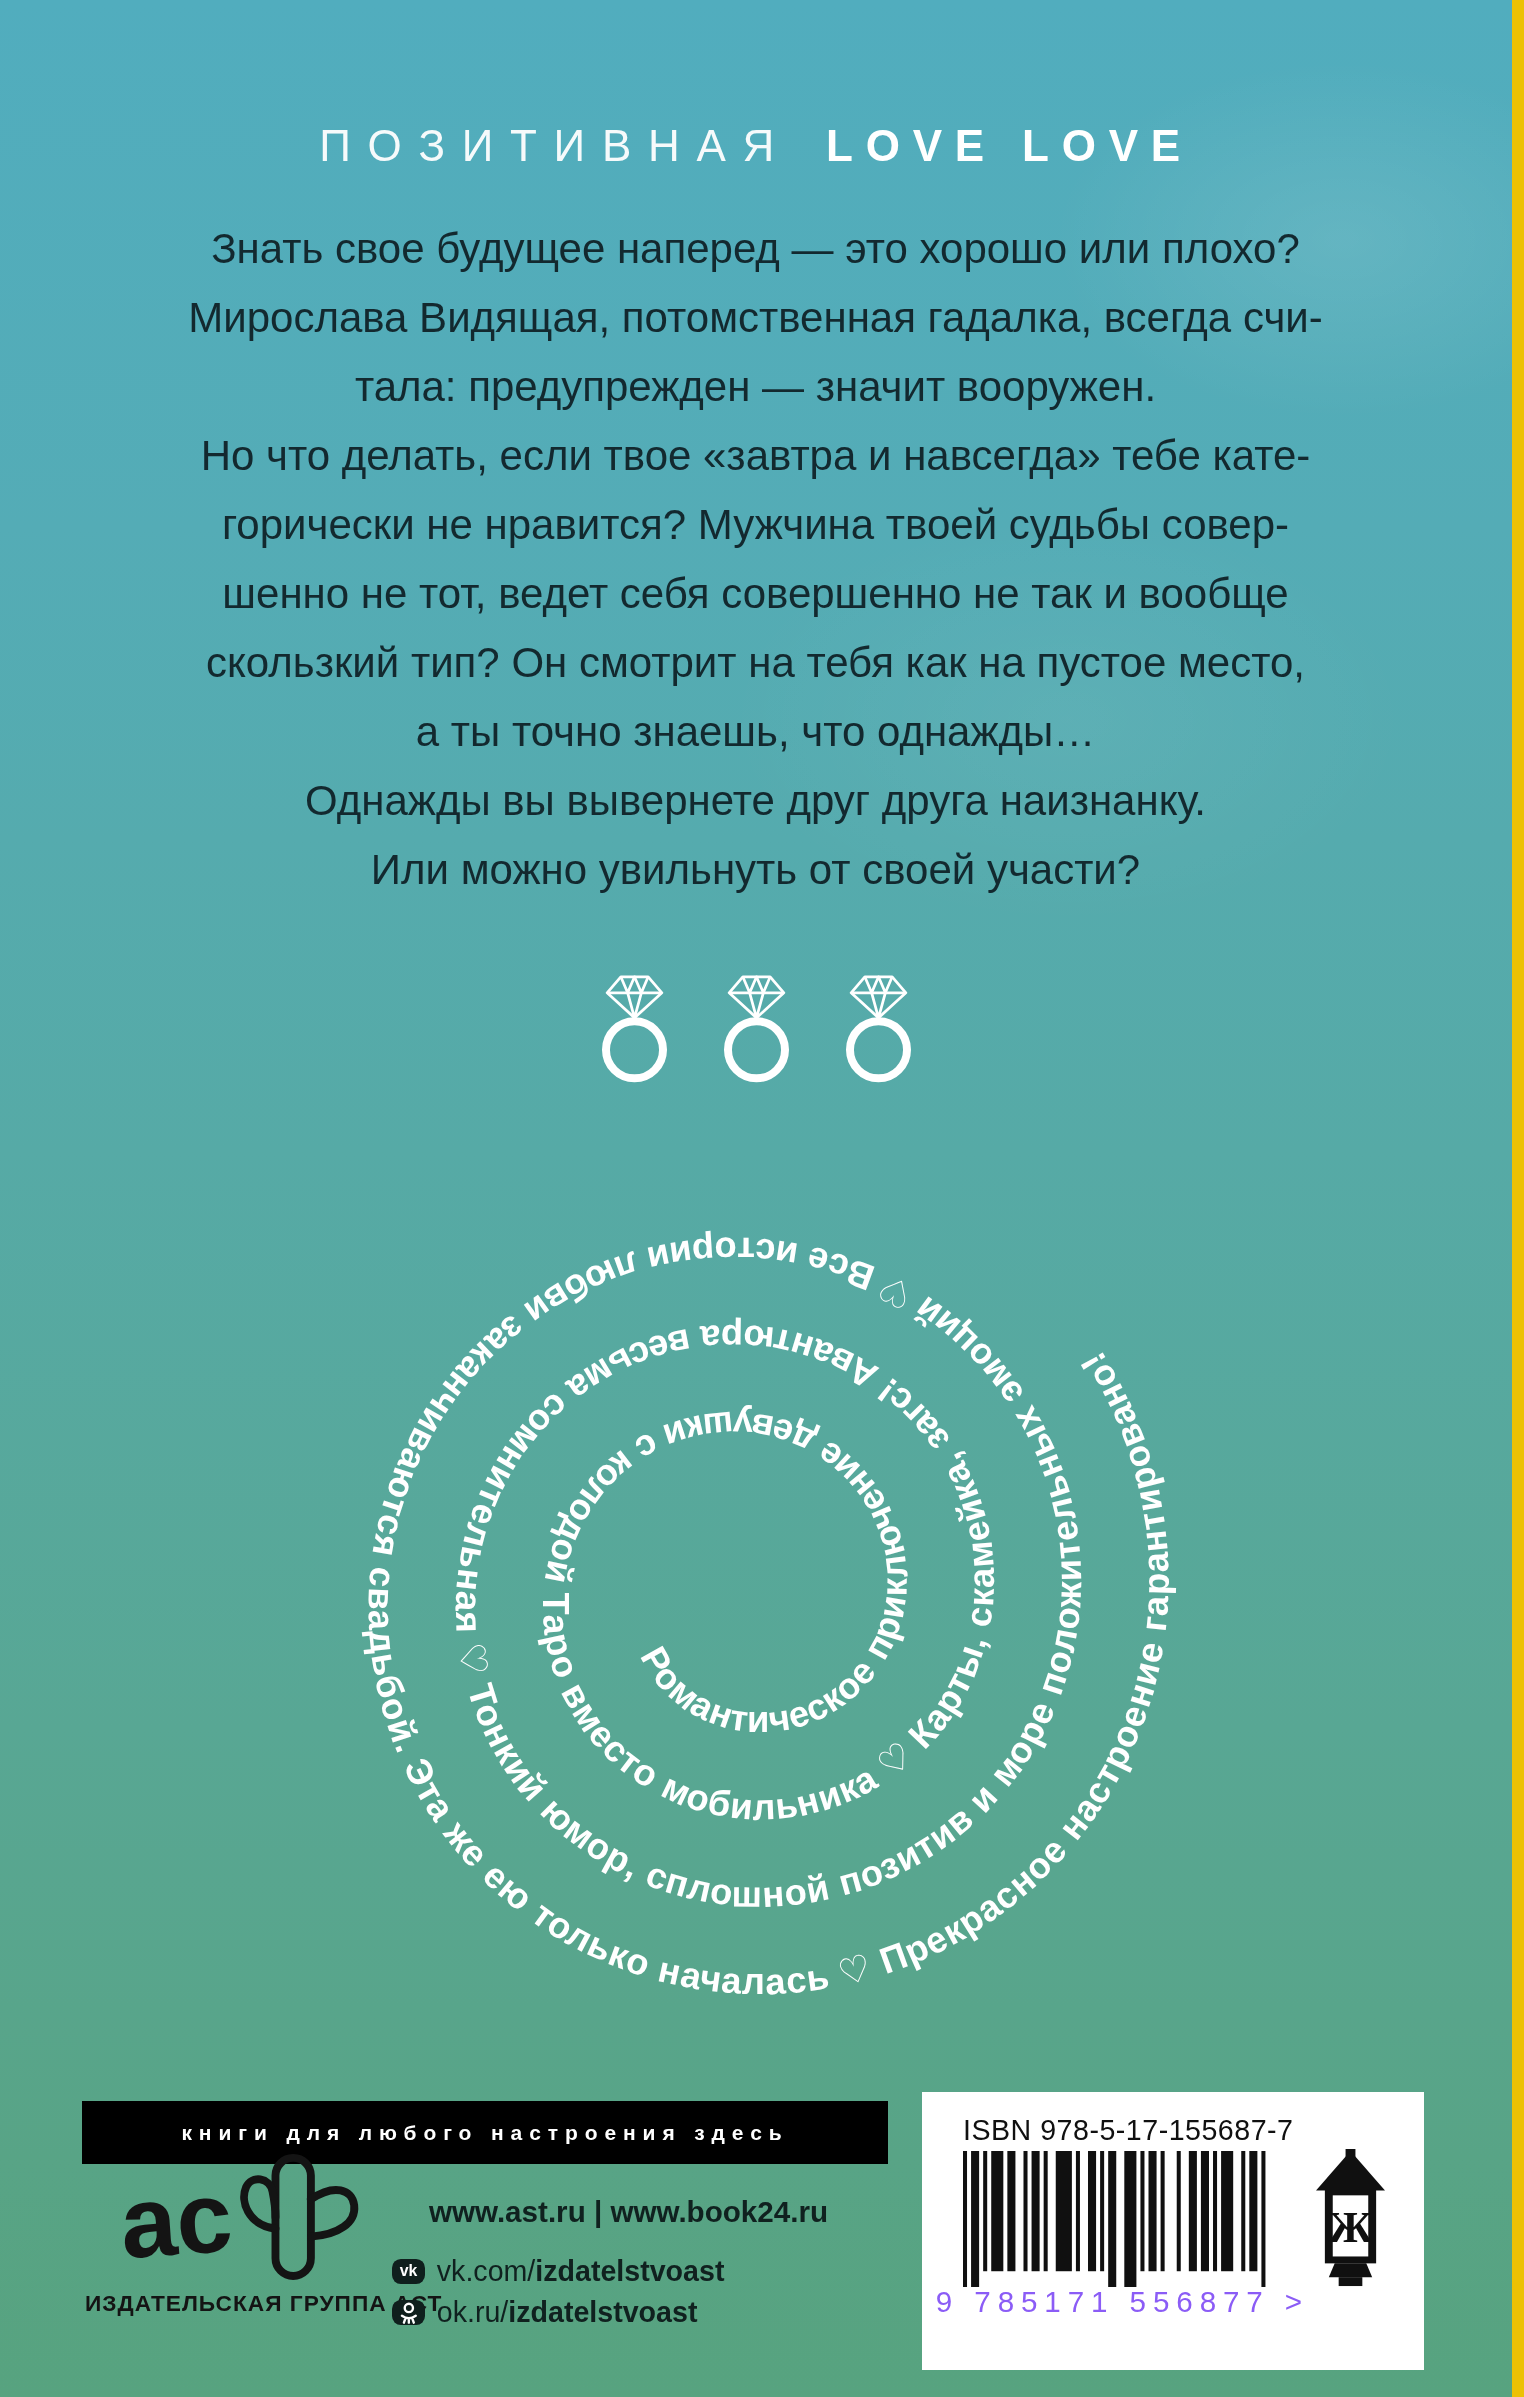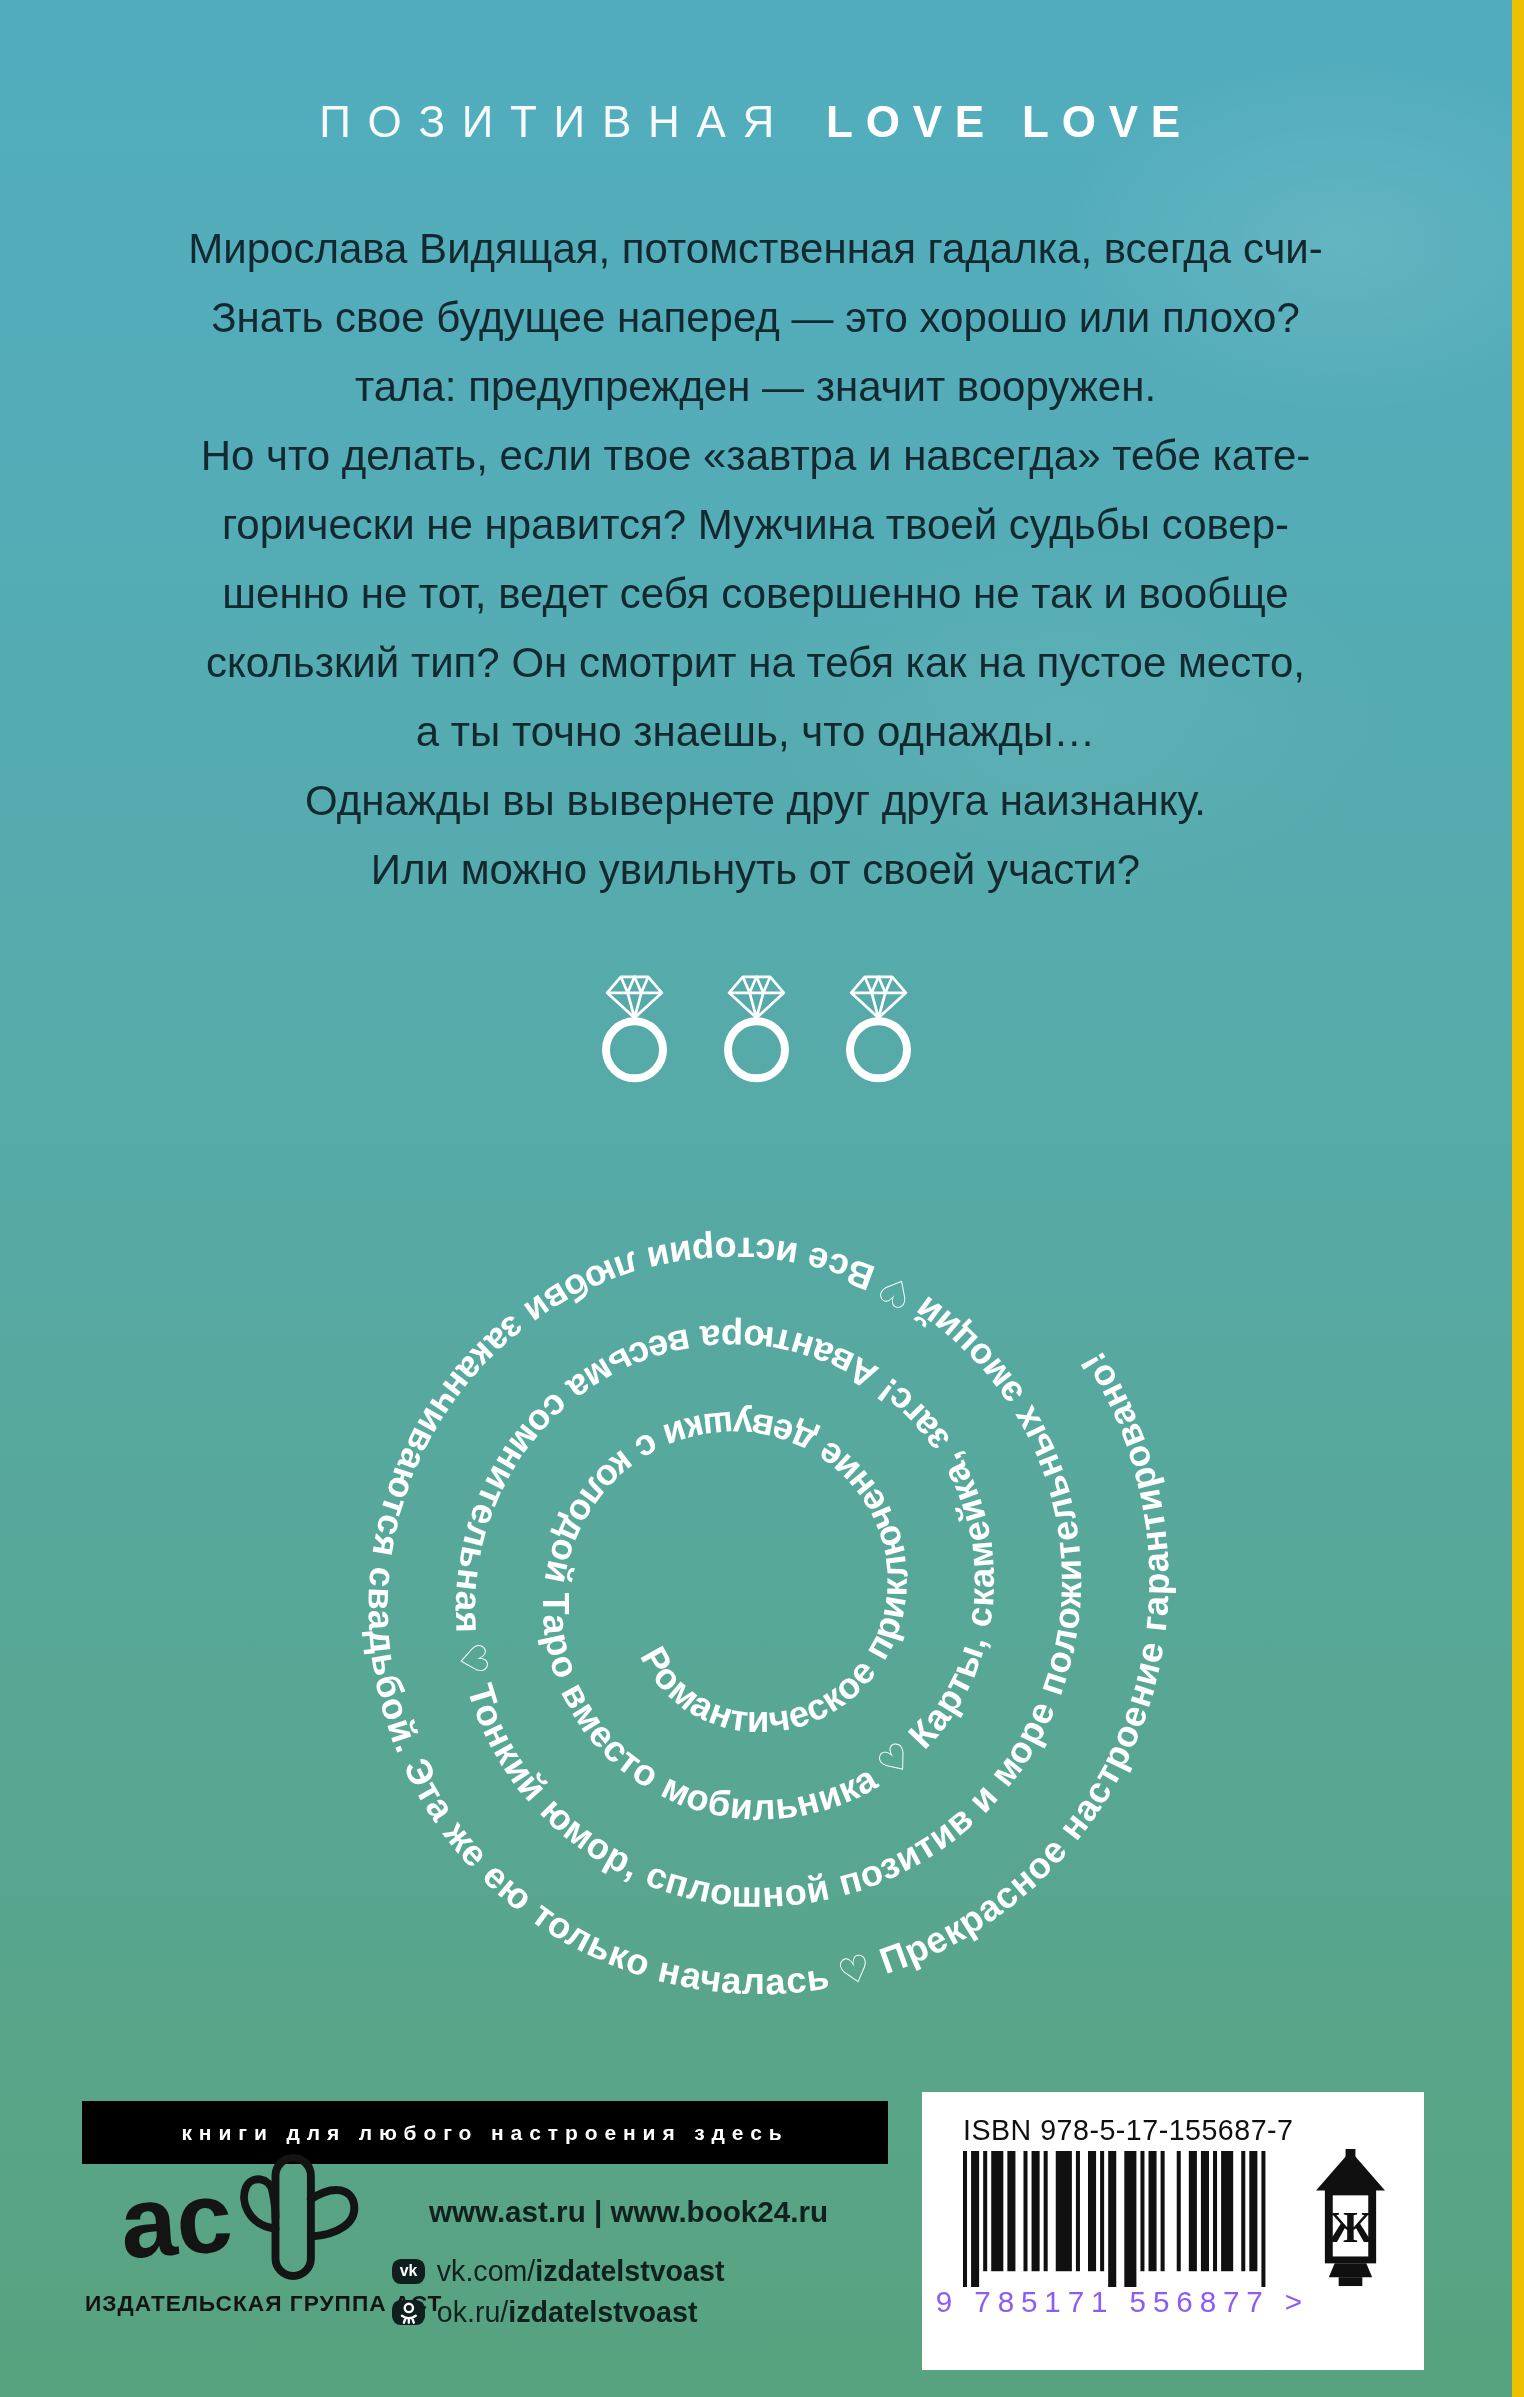--- a/index.html
+++ b/index.html
@@ -10,21 +10,21 @@
   }
   .page::before{
     content:"";position:absolute;inset:0;pointer-events:none;
     background:
       radial-gradient(414px 256px at 88% 10%,rgba(255,255,255,0.10),rgba(255,255,255,0) 70%),
       radial-gradient(493px 296px at 70% 30%,rgba(255,255,255,0.05),rgba(255,255,255,0) 70%);
   }
   .stripe{position:absolute;top:0;right:0;width:12.8px;height:100%;background:#ecc104;}
 
   .series{position:absolute;top:97px;left:0;right:12.8px;display:flex;justify-content:center;align-items:baseline;gap:35px;color:#ffffff;white-space:nowrap;}
-  .series .thin{font-size:44px;font-weight:400;letter-spacing:16.7px;opacity:.95;}
+  .series .thin{font-size:44px;font-weight:400;letter-spacing:16.7px;opacity:.95;margin-top:24px;}
   .series .bold{font-size:44px;font-weight:800;letter-spacing:12.8px;}
 
   .blurb{position:absolute;top:214px;left:55px;right:69px;text-align:center;
          color:#13292f;font-size:42px;line-height:69px;font-weight:400;}
   .blurb div{white-space:nowrap;}
 
   .rings{position:absolute;top:969px;left:0;right:12.8px;display:flex;justify-content:center;gap:49px;}
   .ring{width:73px;height:116px;}
 
   .spiral-svg{position:absolute;left:0;top:0;}
@@ -59,22 +59,22 @@
 <div class="page">
 
   <div class="stripe"></div>
 
   <div class="series">
     <span class="thin">ПОЗИТИВНАЯ</span>
     <span class="bold">LOVE LOVE</span>
   </div>
 
   <div class="blurb">
+    <div>Знать свое будущее наперед — это хорошо или плохо?</div>
     <div>Мирослава Видящая, потомственная гадалка, всегда счи-</div>
-    <div>Знать свое будущее наперед — это хорошо или плохо?</div>
     <div>тала: предупрежден — значит  вооружен.</div>
     <div>Но что делать, если твое «завтра и навсегда» тебе кате-</div>
     <div>горически не нравится? Мужчина твоей судьбы совер-</div>
     <div>шенно не тот, ведет себя совершенно не так и вообще</div>
     <div>скользкий тип? Он смотрит на тебя как на пустое место,</div>
     <div>а ты точно знаешь, что однажды…</div>
     <div>Однажды вы вывернете друг друга наизнанку.</div>
     <div>Или можно увильнуть от своей участи?</div>
   </div>
 

